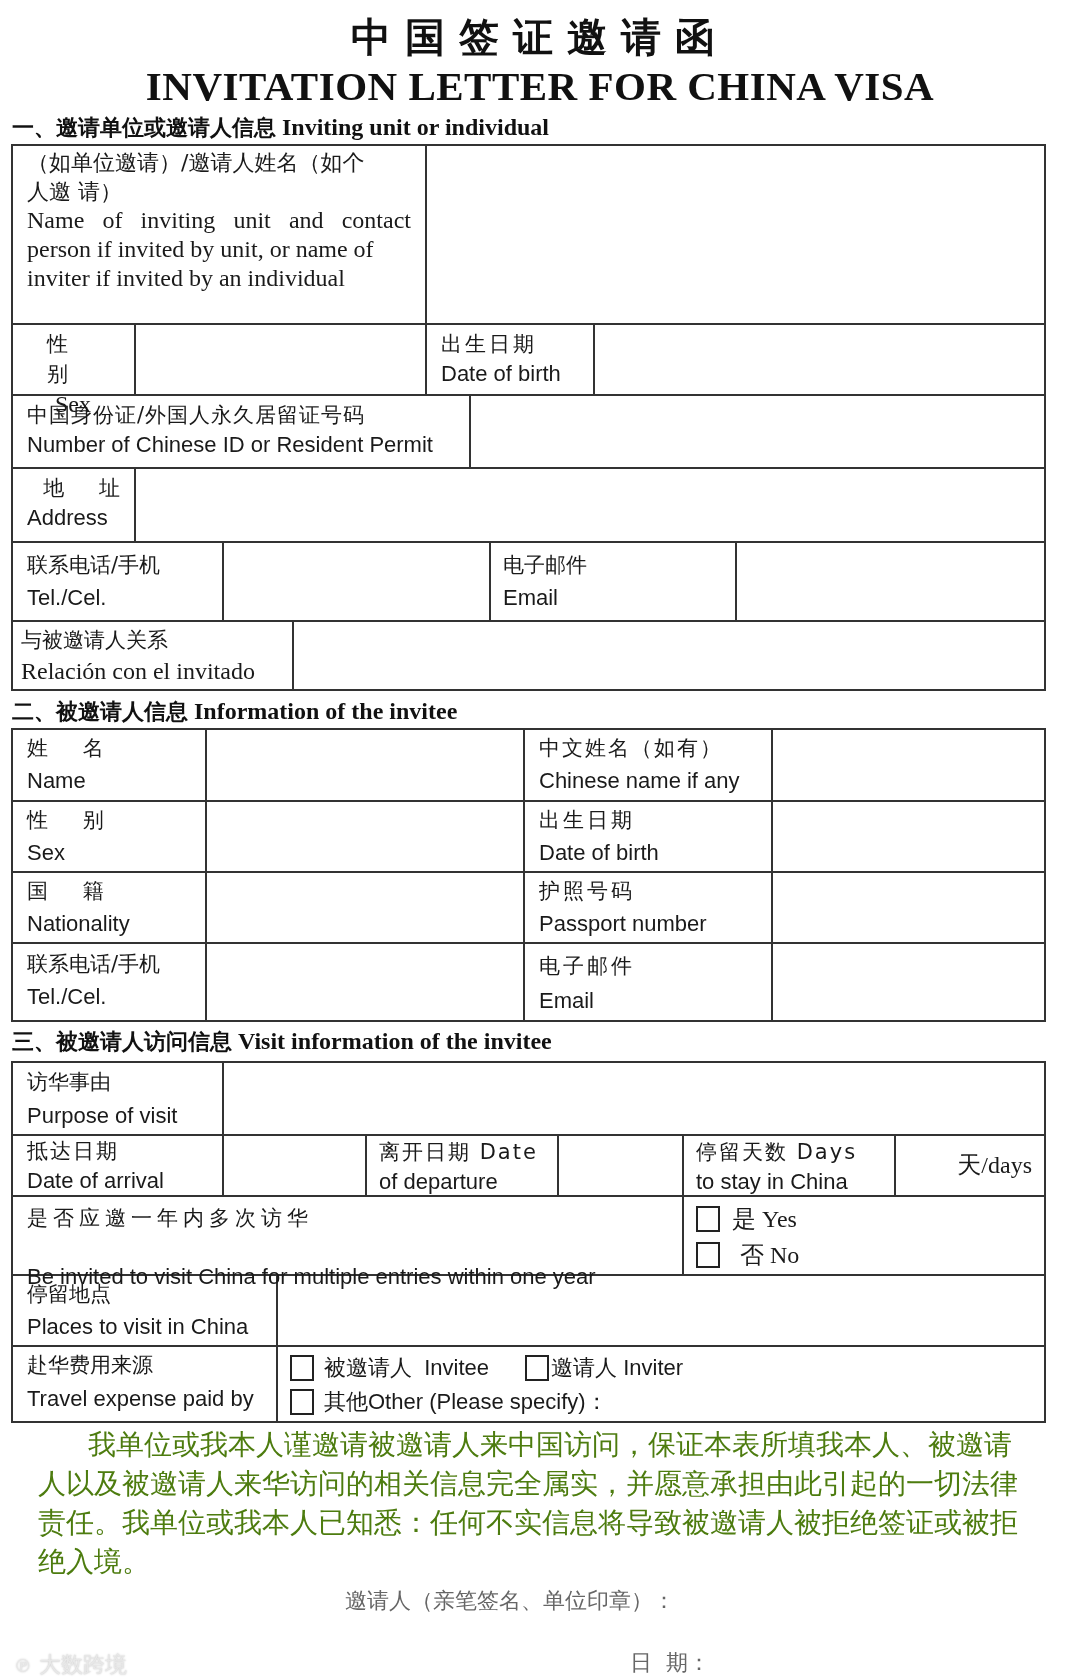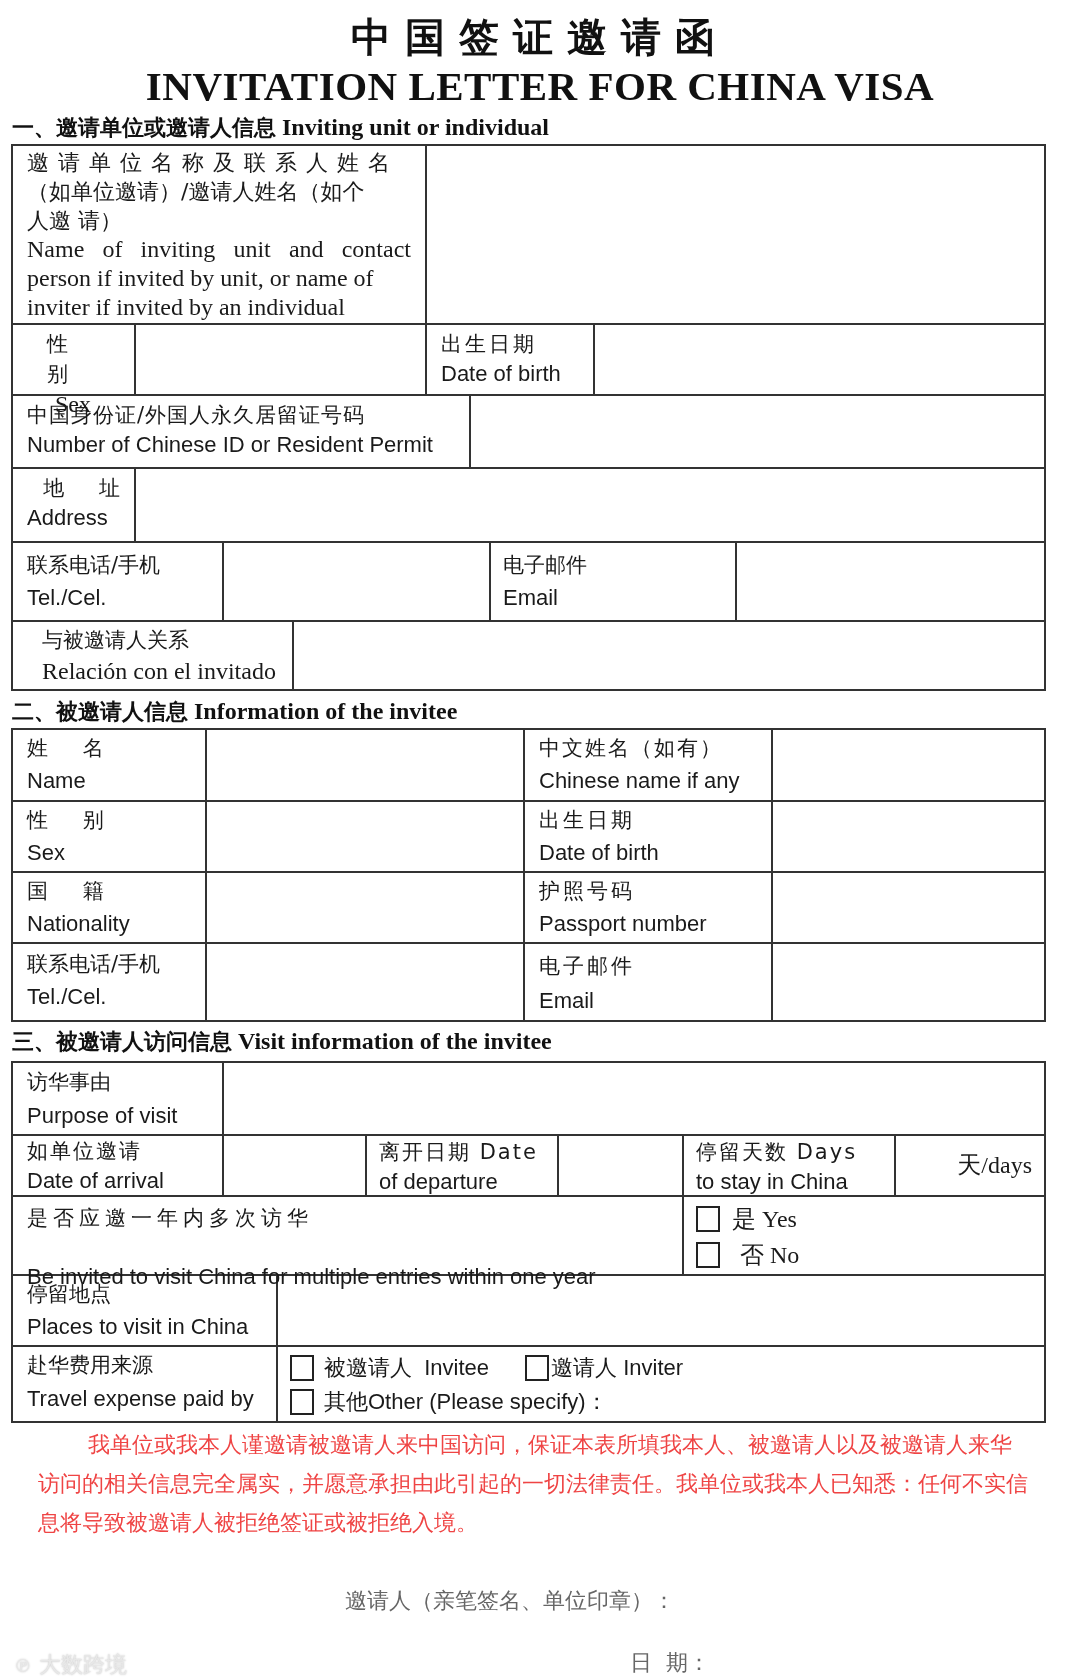--- a/index.html
+++ b/index.html
@@ -11,21 +11,21 @@
   .sec .cn { font-family:"DejaVu Sans", sans-serif; font-size:22px; font-weight:bold; }
   .line { position:absolute; background:#333; }
   .cell { position:absolute; box-sizing:border-box; padding:4px 0 0 14px; font-size:22px; line-height:30px; color:#1a1a1a; }
   .cn { font-family:"DejaVu Sans", sans-serif; }
   .sans { font-family:"Liberation Sans", sans-serif; }
   .serif { font-family:"Liberation Serif", serif; }
   .lbl-cn { font-family:"DejaVu Sans", sans-serif; font-size:21px; display:block; }
   .lbl-en { font-family:"Liberation Sans", sans-serif; font-size:22px; display:block; }
   .lbl-en.serif { font-family:"Liberation Serif", serif; font-size:24px; }
   .checkbox { display:inline-block; width:24px; height:26px; border:2px solid #222; box-sizing:border-box; vertical-align:middle; background:#fff; }
-  .decl { left:38px; width:990px; font-family:"DejaVu Sans", sans-serif; font-size:22px; line-height:39px; color:#ef4444; text-indent:50px; }
+  .decl { left:38px; width:990px; font-family:"DejaVu Sans", sans-serif; font-size:28px; line-height:39px; color:#4d7c0f; text-indent:50px; }
   .sign { font-family:"DejaVu Sans", sans-serif; font-size:22px; color:#666; white-space:nowrap; }
   .watermark { left:14px; top:1650px; font-family:"DejaVu Sans", sans-serif; font-size:22px; color:#e8e8e8; text-shadow:0 0 2px #bbb; white-space:nowrap; }
 </style>
 </head>
 <body>
 
 <div class="abs title-cn">中国签证邀请函</div>
 <div class="abs title-en">INVITATION LETTER FOR CHINA VISA</div>
 
 <div class="abs sec" style="top:113px;">
@@ -55,21 +55,20 @@
 
   <div class="line" style="left:134px; top:467px; width:2px; height:75px;"></div>
 
   <div class="line" style="left:222px; top:541px; width:2px; height:80px;"></div>
   <div class="line" style="left:489px; top:541px; width:2px; height:80px;"></div>
   <div class="line" style="left:735px; top:541px; width:2px; height:80px;"></div>
 
   <div class="line" style="left:292px; top:620px; width:2px; height:70px;"></div>
 
   <div class="cell" style="left:13px; top:146px; width:412px; height:177px; padding-top:2px; padding-right:14px;">
-    <span class="cn" style="display:block; font-size:22px; letter-spacing:9px; line-height:29px;">邀请单位名称及联系人姓名</span>
     <span class="cn" style="display:block; font-size:22px; line-height:29px;">（如单位邀请）/邀请人姓名（如个</span>
     <span class="cn" style="display:block; font-size:22px; line-height:29px;">人邀 请）</span>
     <span class="serif" style="display:block; font-size:24px; line-height:29px; text-align:justify; text-align-last:justify;">Name of inviting unit and contact</span>
     <span class="serif" style="display:block; font-size:24px; line-height:29px;">person if invited by unit, or name of</span>
     <span class="serif" style="display:block; font-size:24px; line-height:29px;">inviter if invited by an individual</span>
   </div>
   <div class="cell" style="left:427px; top:146px; width:617px; height:177px;"></div>
 
   <div class="cell" style="left:13px; top:325px; width:121px; height:69px; padding-left:22px;">
     <span class="lbl-cn" style="letter-spacing:14px; padding-left:12px;">性 别</span>
@@ -98,21 +97,21 @@
     <span class="lbl-cn" style="line-height:36px;">联系电话/手机</span>
     <span class="lbl-en">Tel./Cel.</span>
   </div>
   <div class="cell" style="left:224px; top:543px; width:265px; height:77px;"></div>
   <div class="cell" style="left:491px; top:543px; width:244px; height:77px; padding-left:12px;">
     <span class="lbl-cn" style="line-height:36px;">电子邮件</span>
     <span class="lbl-en">Email</span>
   </div>
   <div class="cell" style="left:737px; top:543px; width:307px; height:77px;"></div>
 
-  <div class="cell" style="left:28px; top:622px; width:279px; height:67px; padding-top:2px;border-radius:30px;">
+  <div class="cell" style="left:7px; top:622px; width:279px; height:67px; padding-top:2px;border-radius:30px;">
     <span class="lbl-cn" style="line-height:32px;">与被邀请人关系</span>
     <span class="lbl-en serif">Relación con el invitado</span>
   </div>
   <div class="cell" style="left:294px; top:622px; width:750px; height:67px;"></div>
 </div>
 
 <div class="abs sec" style="top:697px;">
   <span class="cn">二、被邀请人信息</span>
   <span>Information of the invitee</span>
 </div>
@@ -198,21 +197,21 @@
 
   <div class="line" style="left:276px; top:1274px; width:2px; height:148px;"></div>
 
   <div class="cell" style="left:13px; top:1063px; width:209px; height:71px; padding-top:0;">
     <span class="lbl-cn" style="line-height:38px;">访华事由</span>
     <span class="lbl-en">Purpose of visit</span>
   </div>
   <div class="cell" style="left:224px; top:1063px; width:820px; height:71px;"></div>
 
   <div class="cell" style="left:13px; top:1136px; width:209px; height:59px; padding-top:0;">
-    <span class="lbl-cn" style="letter-spacing:2px; line-height:31px;">如单位邀请</span>
+    <span class="lbl-cn" style="letter-spacing:2px; line-height:31px;">抵达日期</span>
     <span class="lbl-en" style="line-height:28px;">Date of arrival</span>
   </div>
   <div class="cell" style="left:224px; top:1136px; width:141px; height:59px;"></div>
   <div class="cell" style="left:367px; top:1136px; width:190px; height:59px; padding-top:0; padding-left:12px;">
     <span class="lbl-en" style="line-height:31px;"><span class="cn" style="font-size:21px; letter-spacing:2px;">离开日期 Date</span></span>
     <span class="lbl-en" style="line-height:28px;">of departure</span>
   </div>
   <div class="cell" style="left:559px; top:1136px; width:123px; height:59px;"></div>
   <div class="cell" style="left:684px; top:1136px; width:210px; height:59px; padding-top:0; padding-left:12px;">
     <span class="lbl-en" style="line-height:31px;"><span class="cn" style="font-size:21px; letter-spacing:2px;">停留天数 Days</span></span>

